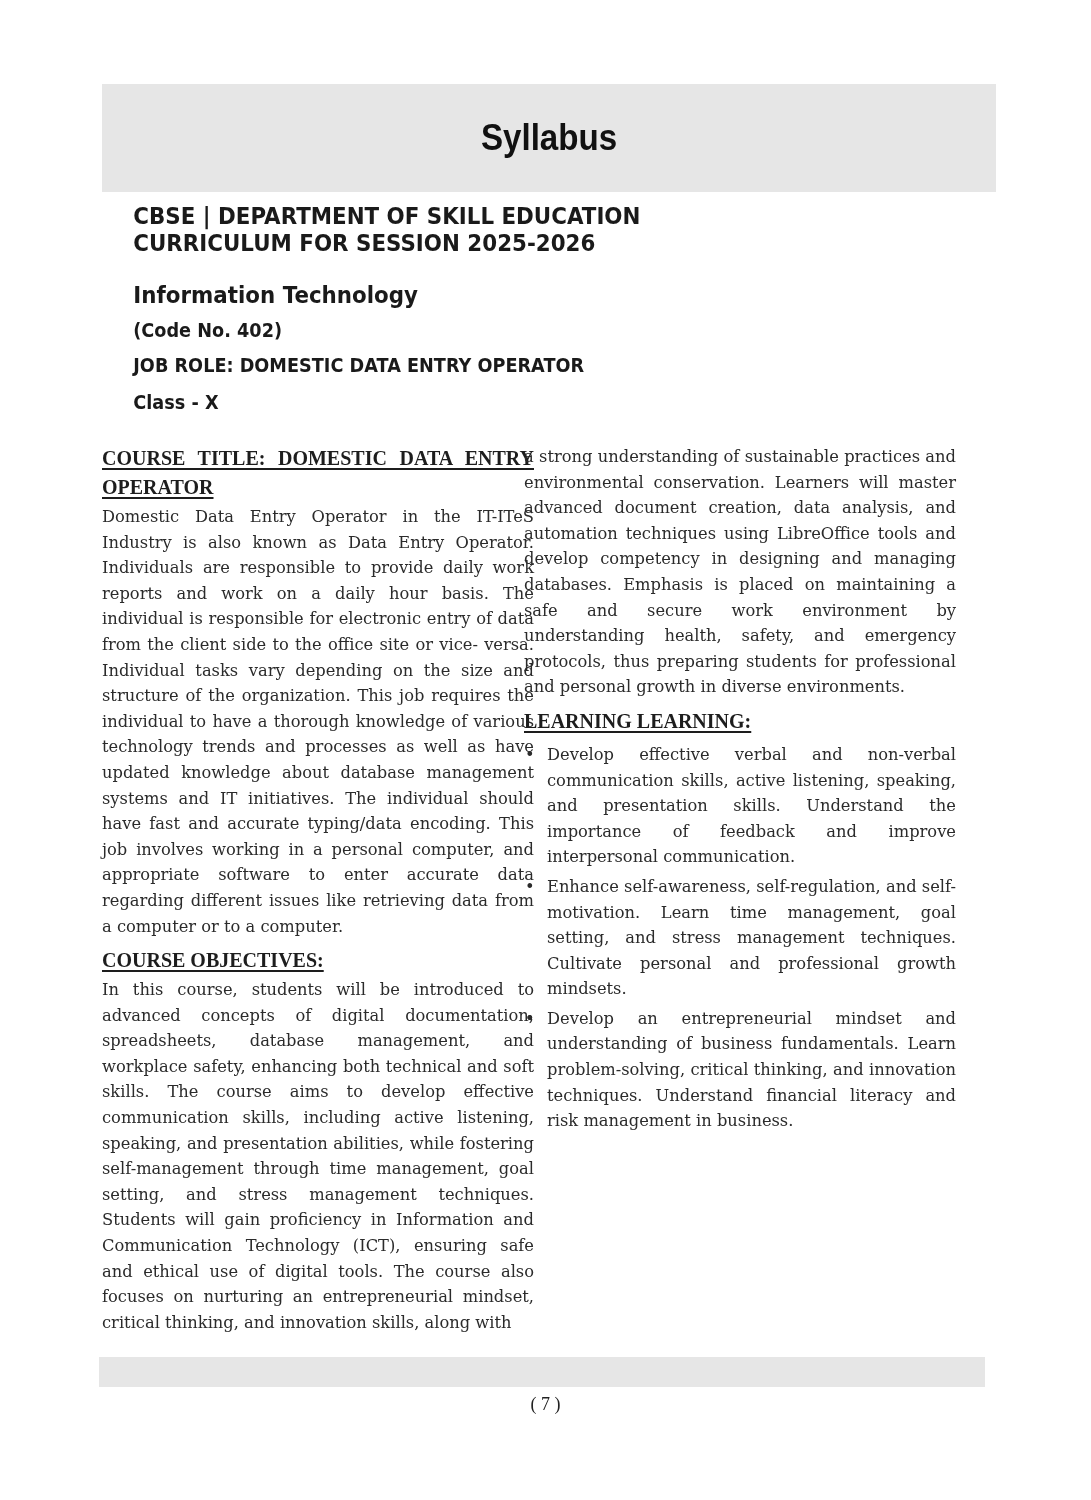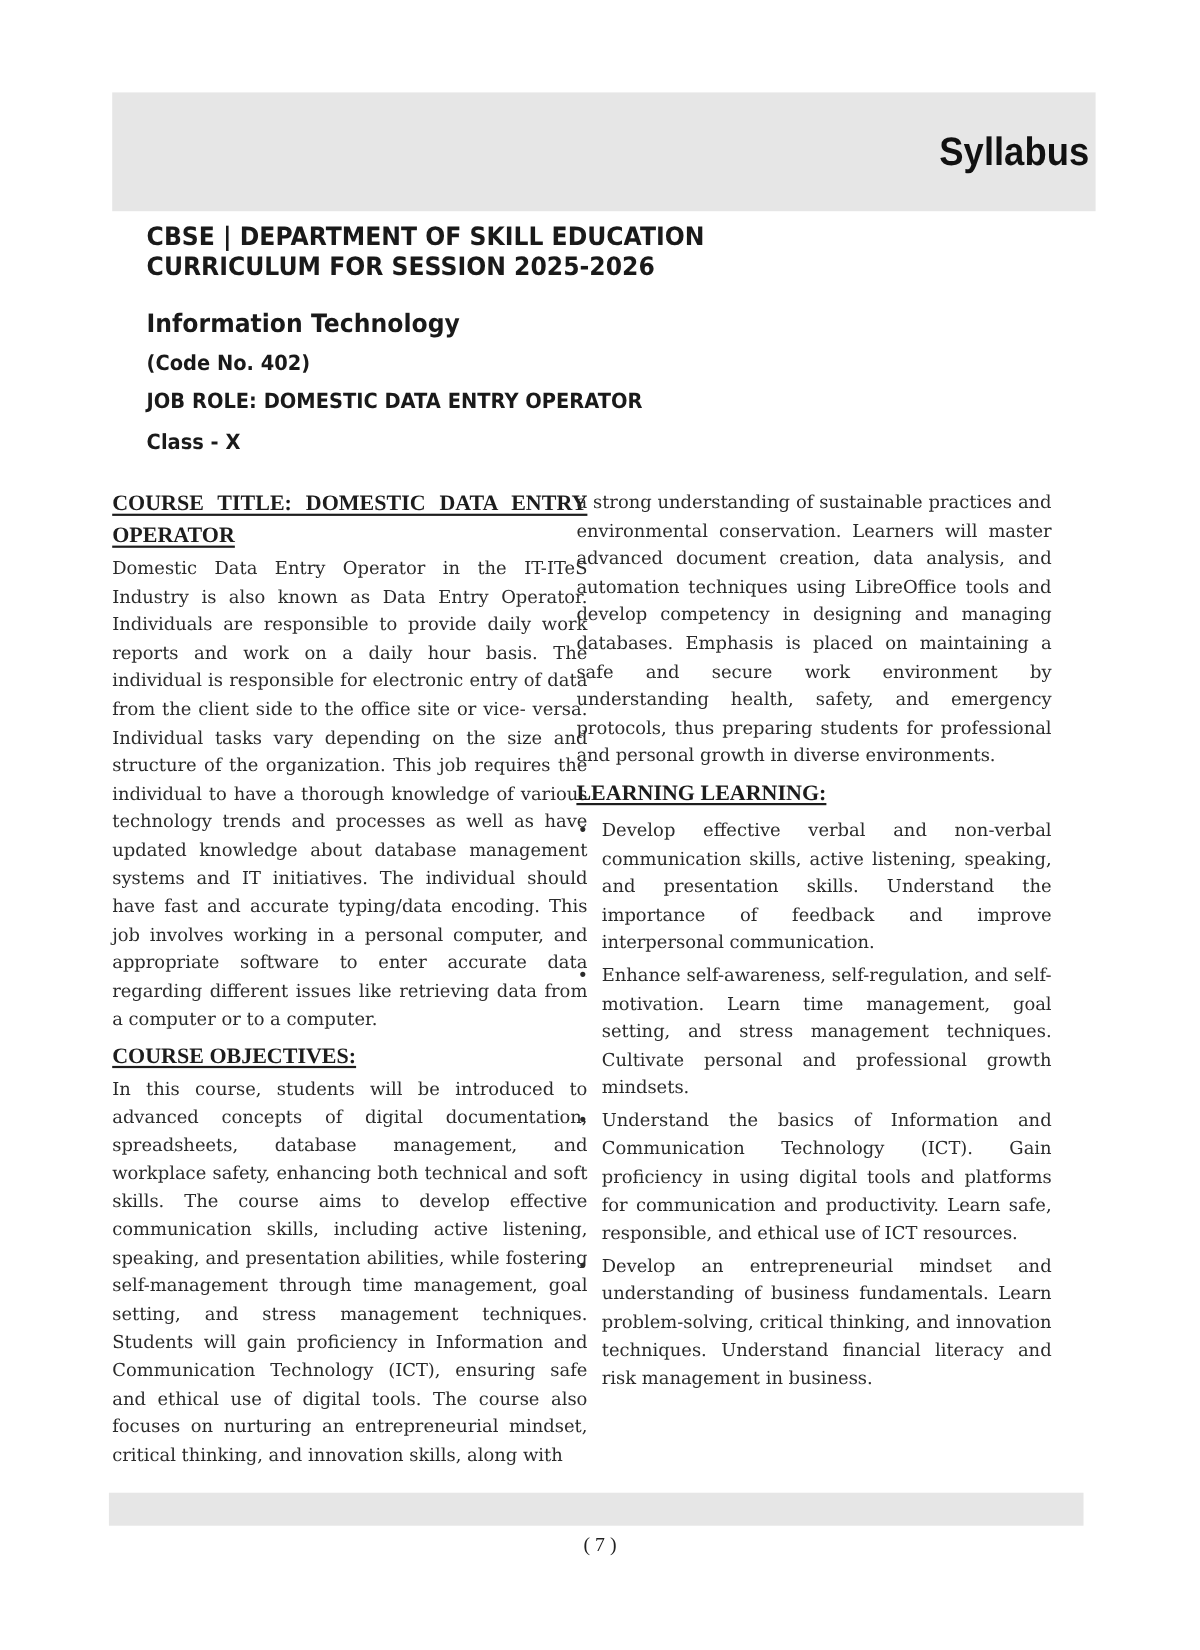--- a/index.html
+++ b/index.html
@@ -1,19 +1,19 @@
 <!DOCTYPE html>
 <html><head>
 <meta charset="utf-8">
 <style>
   html, body { margin: 0; padding: 0; background: #ffffff; }
   body { width: 1091px; height: 1500px; position: relative; overflow: hidden; color: #222; }
   .banner {
     position: absolute; left: 102px; top: 84px; width: 894px; height: 108px;
-    background: #e6e6e6; display: flex; align-items: center; justify-content: flex-end;
+    background: #e6e6e6; display: flex; align-items: center; justify-content: center;
   }
   .banner-title {
     font-family: "Liberation Sans", sans-serif; font-weight: bold; font-size: 36px;
     color: #111; letter-spacing: 0px; transform: scaleX(0.92);
   }
   .header-block {
     position: absolute; left: 102px; width: 894px; top: 203px; text-align: left;
     font-family: "DejaVu Sans", sans-serif; color: #1a1a1a;
   }
   .h-dept { font-weight: bold; font-size: 23px; line-height: 27px; transform: scaleX(0.93); }
@@ -77,21 +77,20 @@
     <li>
       <span class="bullet">•</span>
       <span>Develop effective verbal and non-verbal communication skills, active listening, speaking, and presentation skills. Understand the importance of feedback and improve interpersonal communication.</span>
     </li>
     <li>
       <span class="bullet">•</span>
       <span>Enhance self-awareness, self-regulation, and self-motivation. Learn time management, goal setting, and stress management techniques. Cultivate personal and professional growth mindsets.</span>
     </li>
     <li>
       <span class="bullet">•</span>
-      <span>Understand the basics of Information and Communication Technology (ICT). Gain proficiency in using digital tools and platforms for communication and productivity. Learn safe, responsible, and ethical use of ICT resources.</span>
     </li>
     <li>
       <span class="bullet">•</span>
       <span>Develop an entrepreneurial mindset and understanding of business fundamentals. Learn problem-solving, critical thinking, and innovation techniques. Understand financial literacy and risk management in business.</span>
     </li>
   </ul>
 </div>
 
 <div class="footer-bar"></div>
 <div class="page-num">( 7 )</div>

